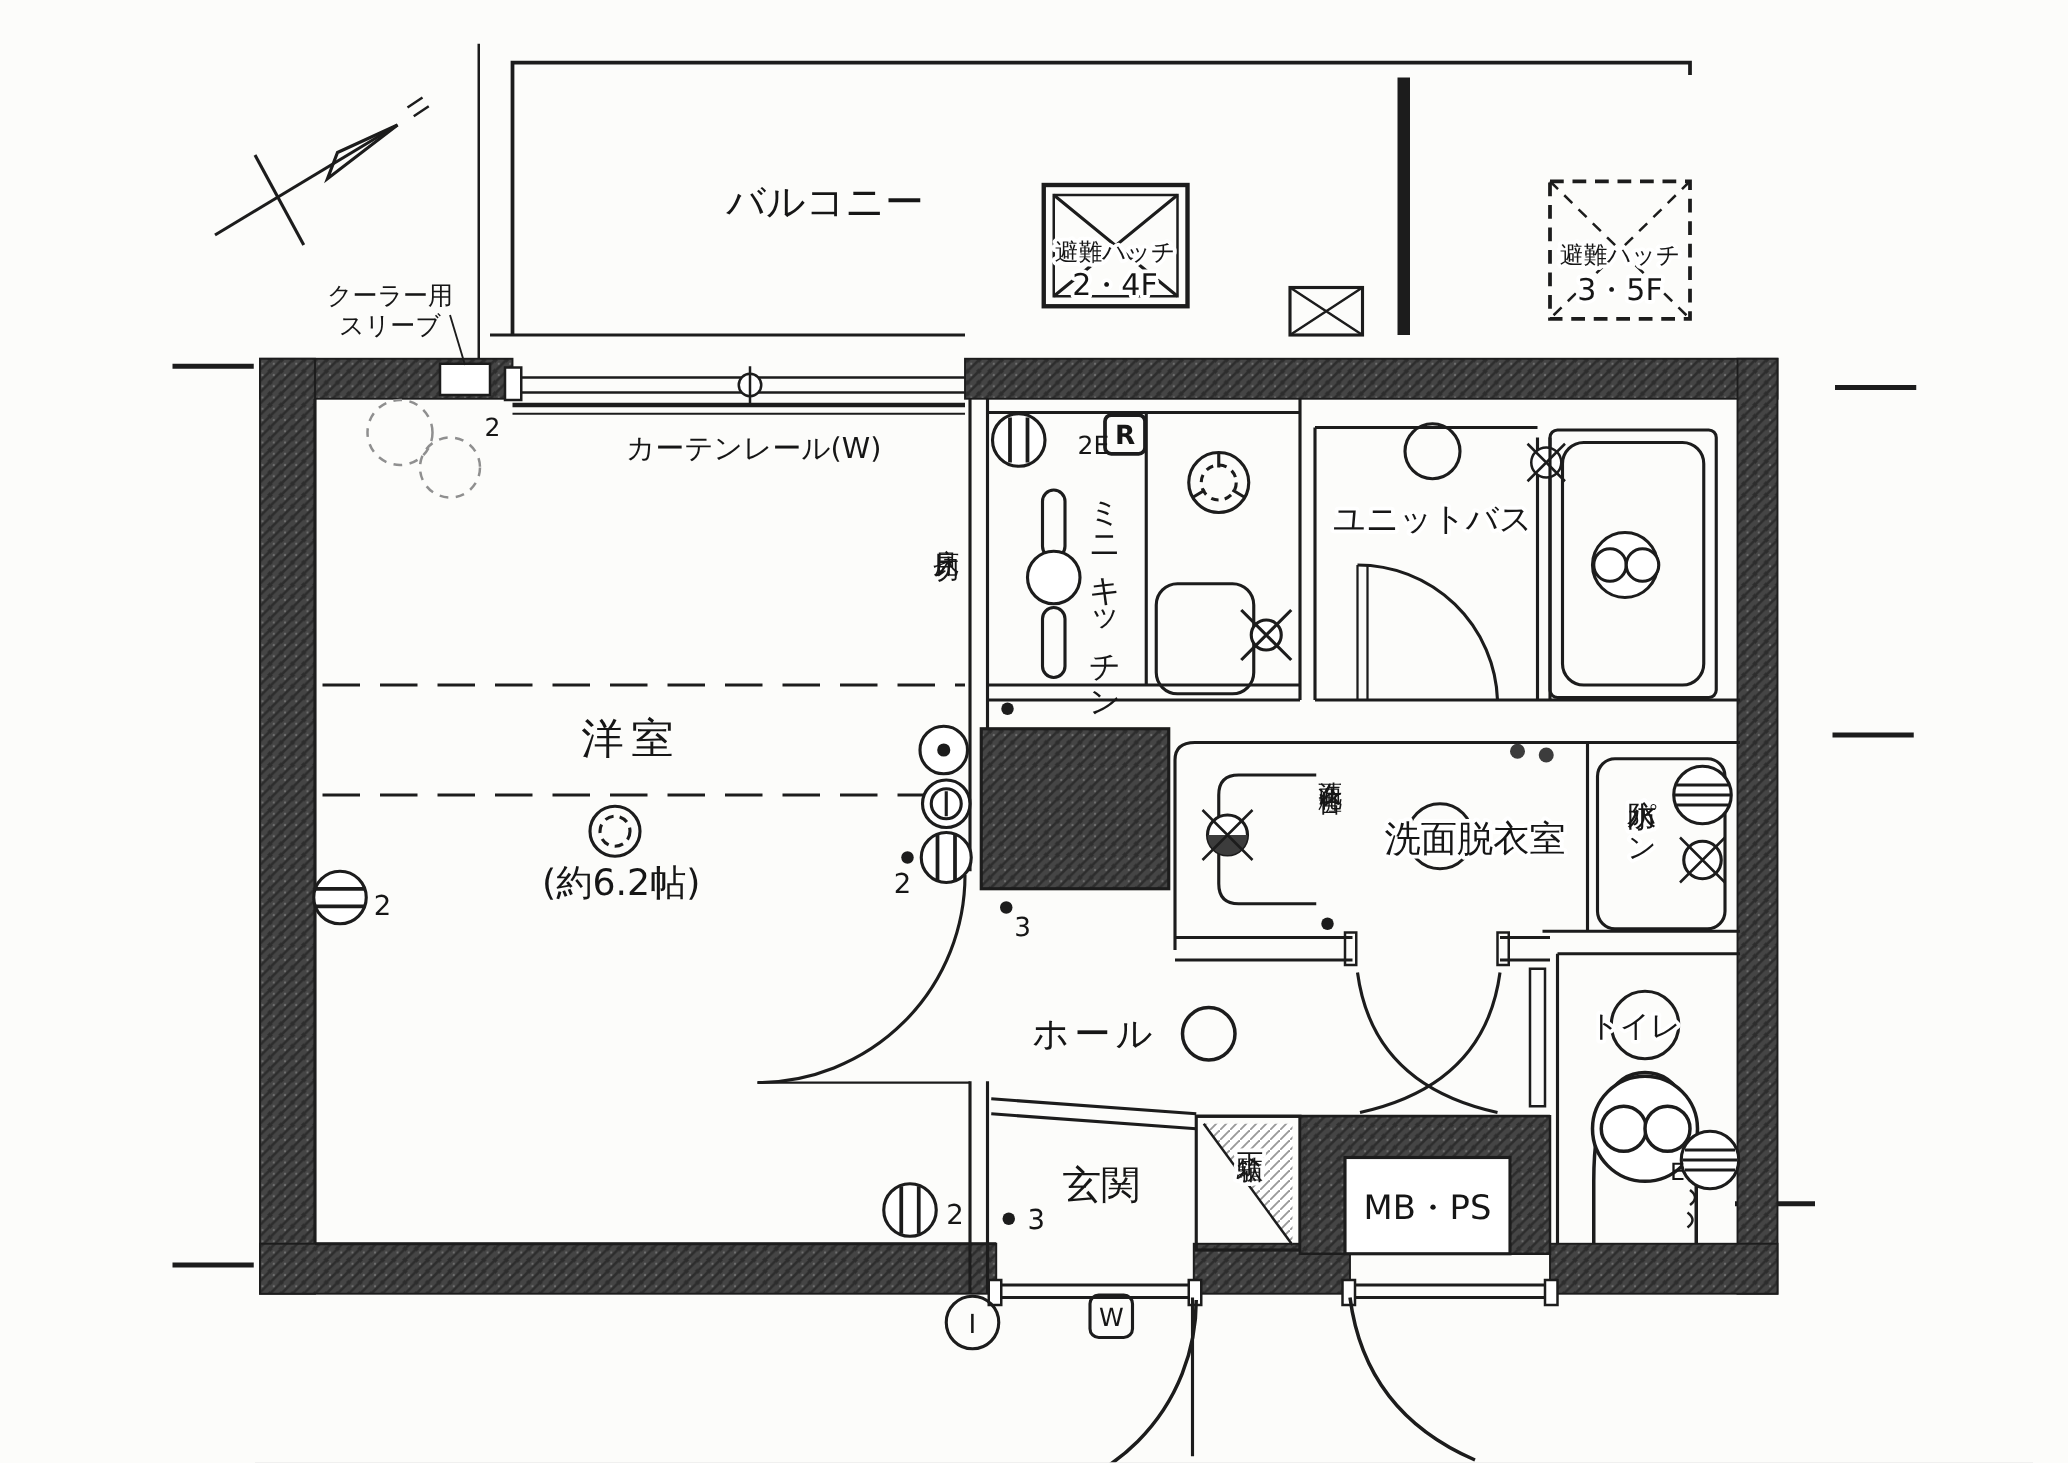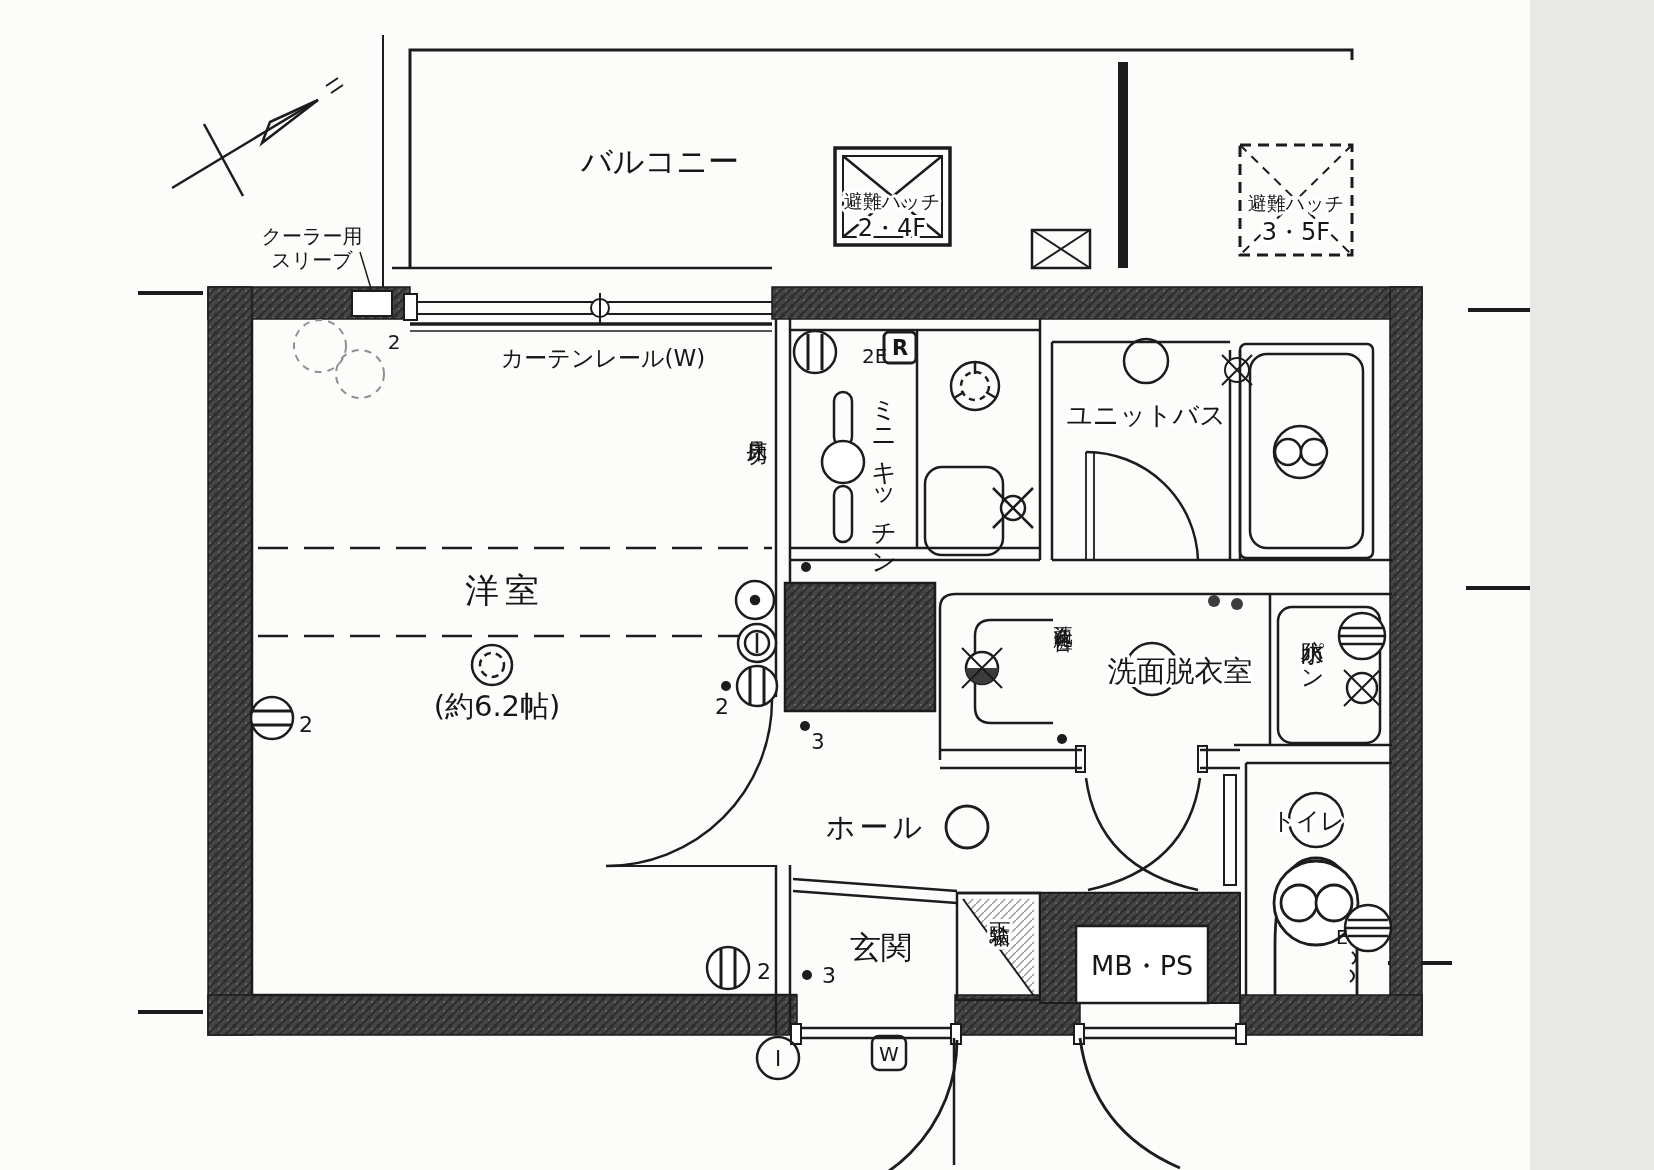--- a/index.html
+++ b/index.html
@@ -1,16 +1,16 @@
 <!DOCTYPE html>
 <html><head>
 <meta charset="utf-8">
 <style>
   html,body{margin:0;padding:0;background:#e8e8e6;}
-  .stage{position:relative;width:1530px;height:1170px;background:#fcfcfa;overflow:hidden;
+  .stage{position:relative;width:1654px;height:1170px;background:#fcfcfa;overflow:hidden;
          font-family:"DejaVu Sans",sans-serif;}
   svg{position:absolute;left:0;top:0;}
   text{fill:#161616;font-family:"DejaVu Sans",sans-serif;}
   .v{writing-mode:vertical-rl;text-orientation:upright;letter-spacing:2px;}
   .halo{paint-order:stroke;stroke:#ffffff;stroke-width:6px;stroke-linejoin:round;}
   .ink{stroke:#1c1c1c;fill:none;}
 </style>
 </head>
 <body>
 

